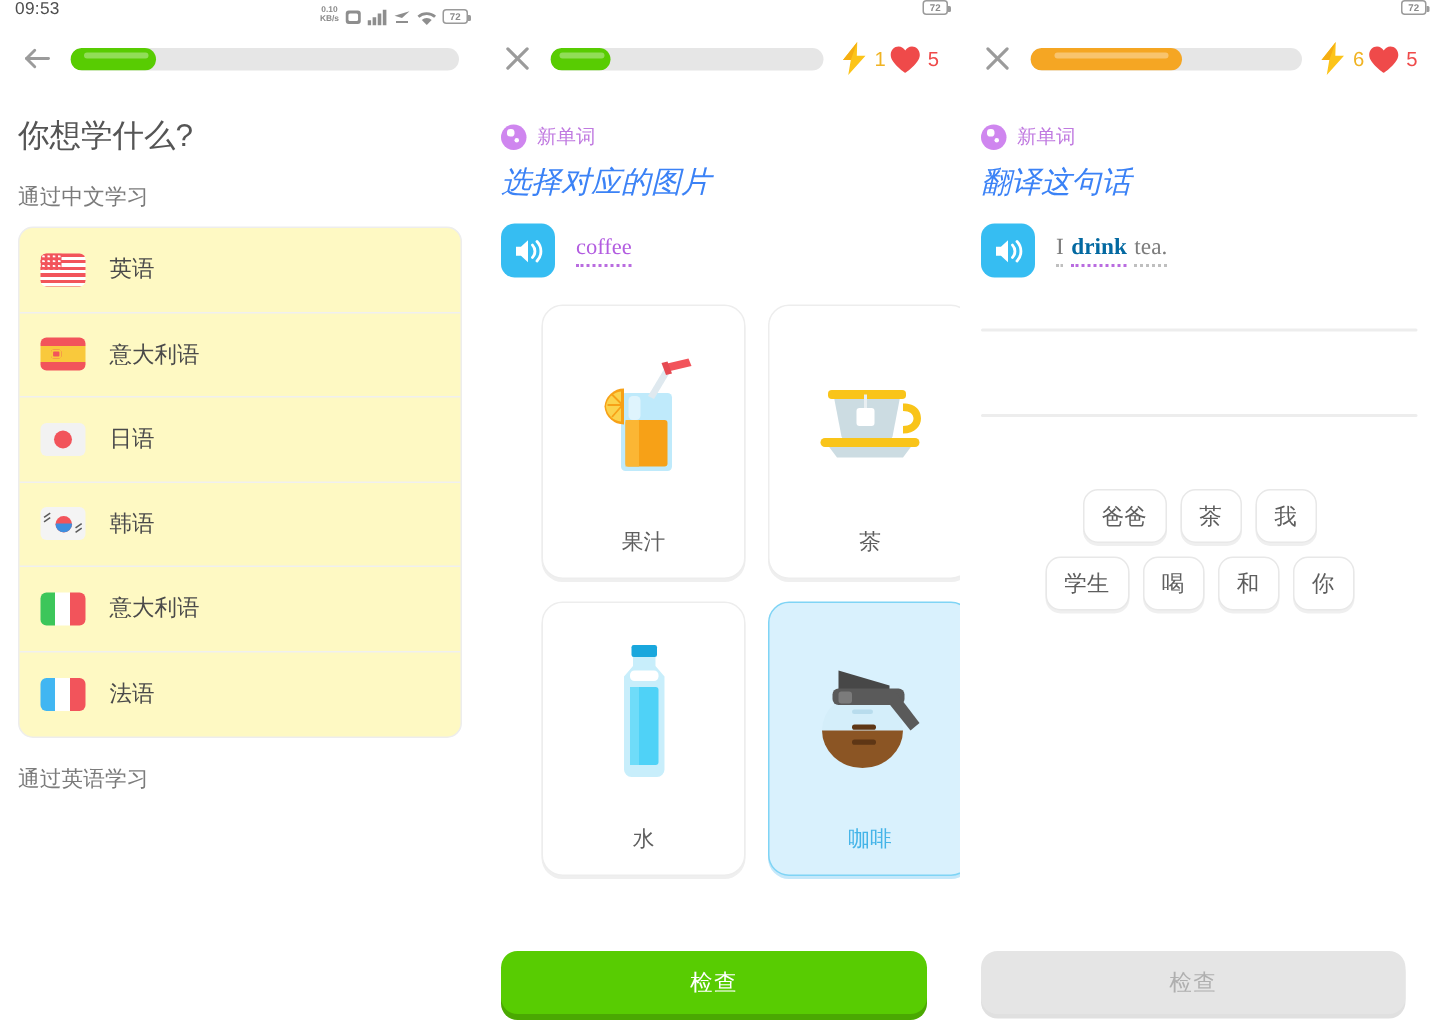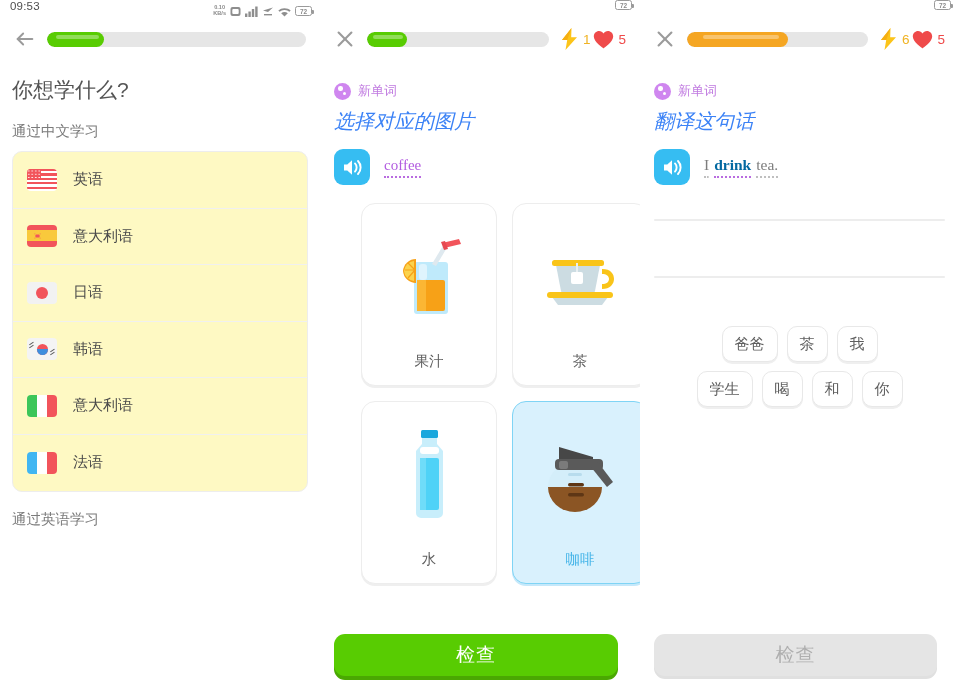--- a/index.html
+++ b/index.html
@@ -137,21 +137,21 @@
     border: 1px solid #e8e8e8; border-radius: 10px; background: #fff; box-shadow: 0 2px 0 #efefef;
     min-width: 40px; height: 36px; padding: 0 12px;
     display: flex; align-items: center; justify-content: center;
     font-size: 15px; color: #5e5e5e;
   }
 
   
   .check-btn {
     position: absolute; left: 14px; right: 22px; bottom: 7px; height: 42px; border-radius: 11px;
     display: flex; align-items: center; justify-content: center;
-    font-size: 19px; letter-spacing: 1px; border: none;
+    font-size: 15px; letter-spacing: 1px; border: none;
   }
   .check-btn.active { background: #58cc02; color: #fff; box-shadow: 0 4px 0 #4aa802; }
   .check-btn.disabled { background: #e5e5e5; color: #afafaf; box-shadow: 0 3px 0 #e0e0e0; }
 </style>
 </head>
 <body>
 
 <div class="screens">
 
   <div class="screen left">

